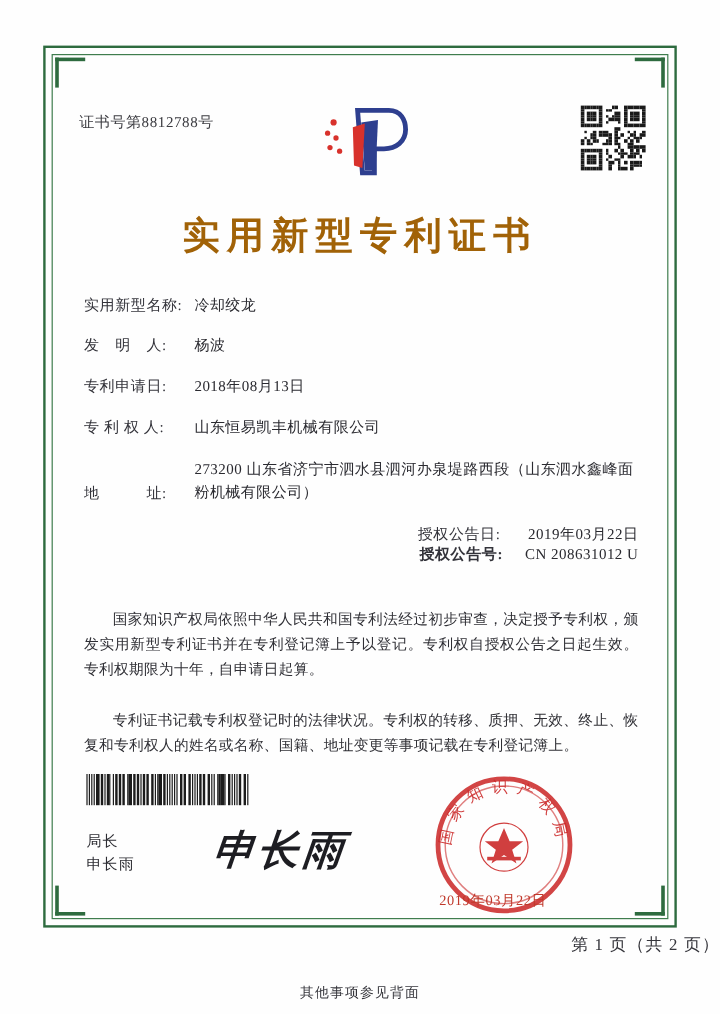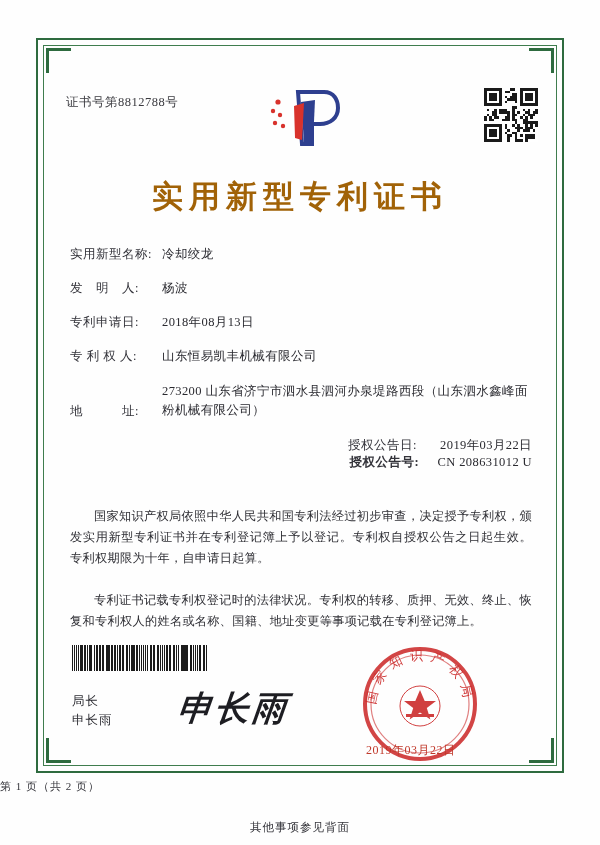--- a/index.html
+++ b/index.html
@@ -209,22 +209,22 @@
     color: #c0392b;
     letter-spacing: 0.5px;
   }
 
   
   .page-num {
     position: absolute;
     left: 0;
     right: 0;
     top: 779px;
-    text-align: left;
-    font-size: 11px;
+    text-align: right;
+    font-size: 14px;
     color: #35353b;
     letter-spacing: 1px;
   }
   .footnote {
     position: absolute;
     left: 0;
     right: 0;
     top: 820px;
     text-align: center;
     font-size: 11.5px;

